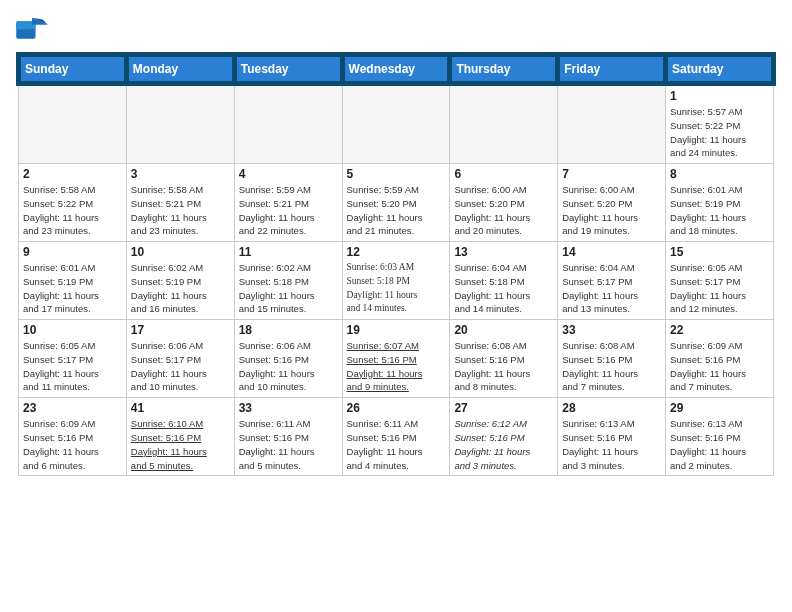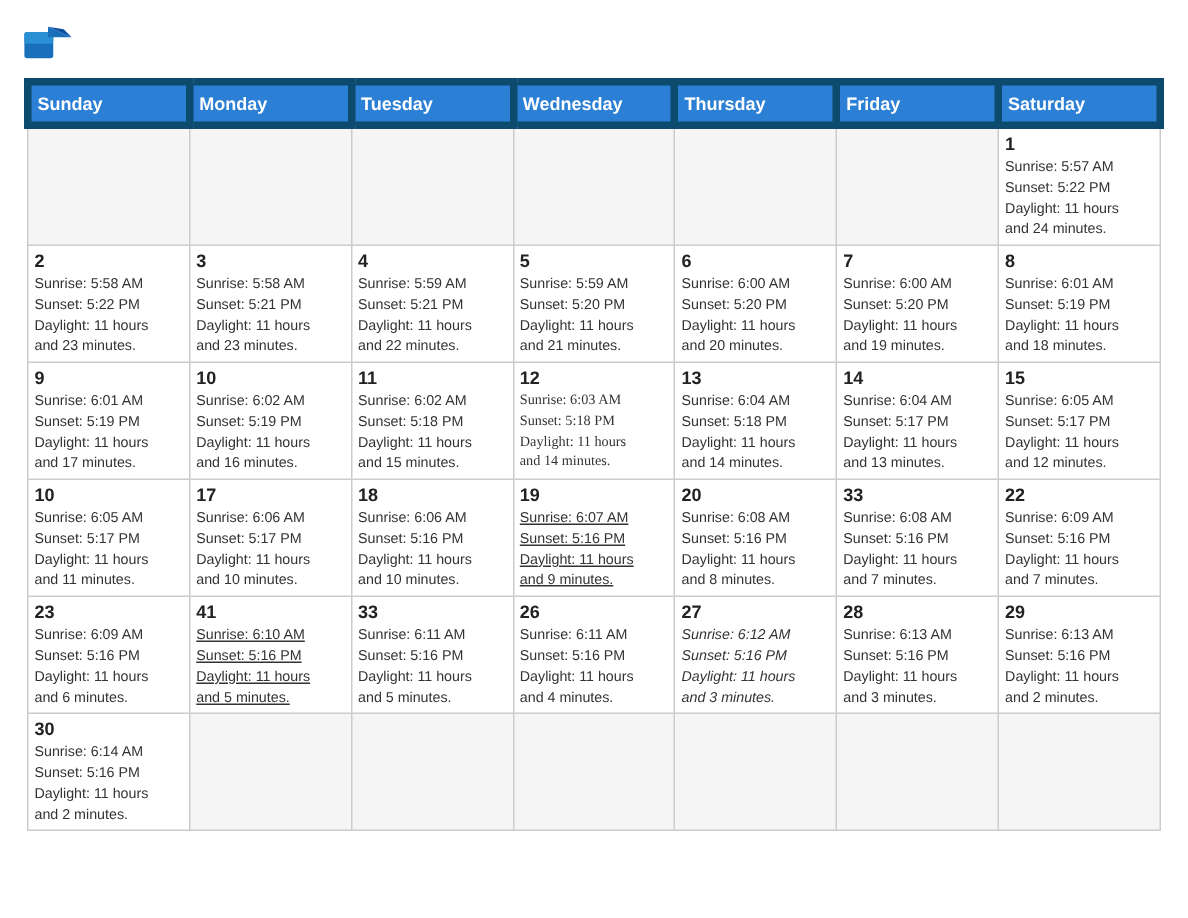--- a/index.html
+++ b/index.html
@@ -331,29 +331,14 @@
 and 3 minutes.</div>
         </td>
         <td>
           <span class="day-num">29</span>
           <div class="day-info" style="white-space: pre-line;">Sunrise: 6:13 AM
 Sunset: 5:16 PM
 Daylight: 11 hours
 and 2 minutes.</div>
         </td>
       </tr>
-      <tr>
-        <td>
-          <span class="day-num">30</span>
-          <div class="day-info" style="white-space: pre-line;">Sunrise: 6:14 AM
-Sunset: 5:16 PM
-Daylight: 11 hours
-and 2 minutes.</div>
-        </td>
-        <td class="empty"></td>
-        <td class="empty"></td>
-        <td class="empty"></td>
-        <td class="empty"></td>
-        <td class="empty"></td>
-        <td class="empty"></td>
-      </tr>
     </tbody>
 </table>
 
 </body></html>

